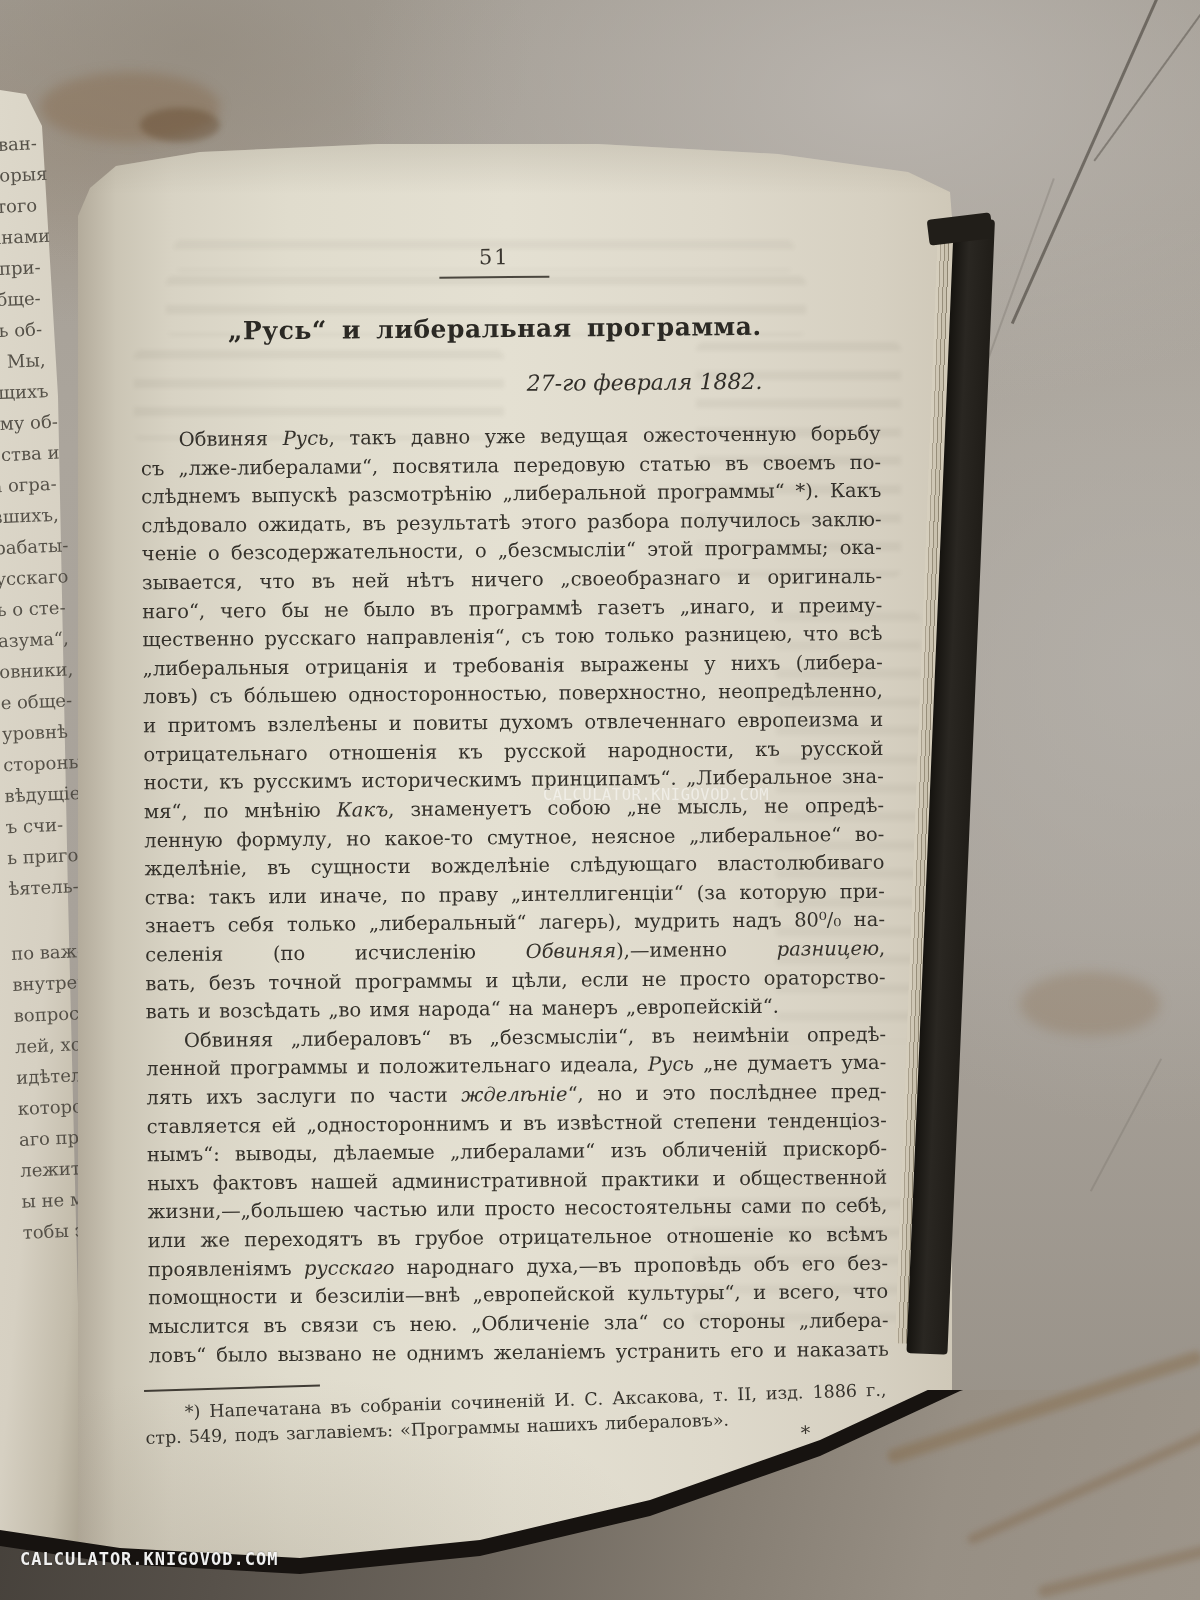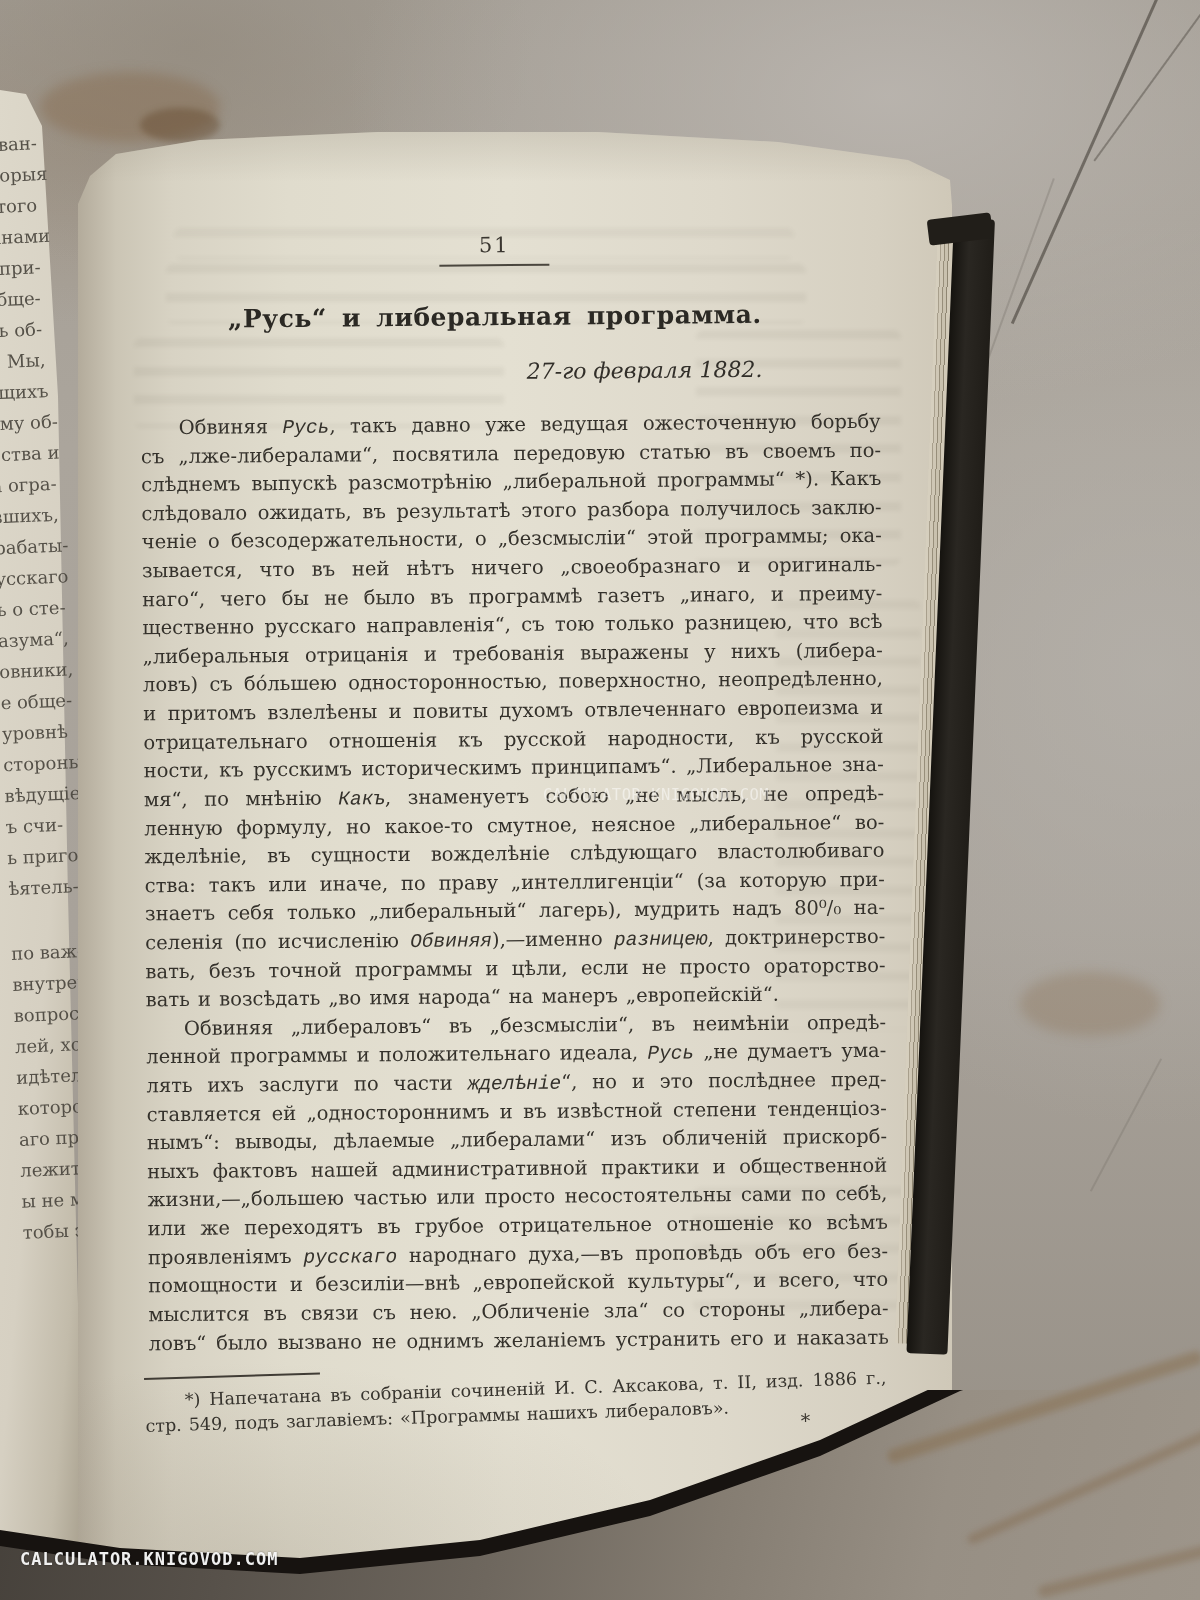--- a/index.html
+++ b/index.html
@@ -15,42 +15,42 @@
   .stain{position:absolute;border-radius:50%;filter:blur(6px);}
   
   #left-page{position:absolute;left:0;top:86px;width:92px;height:1486px;
     background:linear-gradient(95deg,#ddd8ca 0%,#d6d0c2 55%,#c2bbaa 80%,#a79f8d 96%,#8d8573 100%);
     clip-path:polygon(0 4px,26px 8px,42px 40px,58px 310px,68px 810px,80px 1300px,90px 1430px,92px 1486px,0 1486px);}
   #frag-col{position:absolute;left:0;top:128px;width:62px;transform:rotate(-2.4deg);
     font-size:18px;color:#4a463e;opacity:.92;}
   .frag{height:31px;line-height:31px;text-align:right;padding-right:5px;white-space:nowrap;}
   .fgap{height:34px;}
   
-  #page{position:absolute;left:78px;top:132px;width:874px;height:1440px;z-index:3;
+  #page{position:absolute;left:78px;top:144px;width:874px;height:1440px;z-index:3;
     background:
       radial-gradient(600px 300px at 20% 100%, rgba(140,130,112,.25), transparent 70%),
       linear-gradient(180deg, rgba(150,142,126,.25) 0, rgba(150,142,126,0) 50px),
       linear-gradient(90deg,#b3ab9b 0,#cbc5b5 38px,#d8d3c4 95px,#e0dccd 210px,#e4e0d2 430px,#ded9cb 640px,#d6d0c1 800px,#cfc8b8 874px);
     clip-path:polygon(0 72px,12px 44px,38px 22px,122px 8px,300px 0,520px 0,700px 10px,830px 28px,872px 48px,874px 74px,874px 1440px,0 1440px);
     box-shadow:-4px 0 8px rgba(40,35,28,.25);}
   .ghost{position:absolute;z-index:2;border-radius:8px;
     background:repeating-linear-gradient(180deg, rgba(96,90,76,.55) 0 9px, rgba(96,90,76,0) 9px 28.6px);
     filter:blur(2.3px);opacity:.13;}
   #textblock{position:absolute;left:66px;top:100px;width:740px;z-index:4;transform:rotate(-.5deg);color:#34312b;}
   #head{width:710px;}
   #pagenum{text-align:center;font-size:21px;line-height:26px;letter-spacing:2px;color:#3a3630;}
   #headrule{width:110px;height:2px;background:#4a463e;margin:6px auto 0;}
   #title{margin-top:34px;text-align:center;font-weight:bold;font-size:25px;line-height:34px;
     letter-spacing:.5px;word-spacing:6px;color:#2b2924;}
   #date{margin-top:24px;text-align:right;padding-right:88px;font-style:italic;font-size:22px;line-height:27px;color:#312e29;}
   #body-lines{margin-top:26px;font-size:19.5px;word-spacing:2px;}
   .bl{height:28.62px;line-height:28.62px;text-align:justify;text-align-last:justify;overflow:hidden;white-space:normal;}
   .ind{text-indent:38px;}
   .nj{text-align-last:left;}
-  .it{font-style:italic;font-family:Liberation Mono, monospace;}
+  .it{font-style:italic;}
   #footnote{position:absolute;left:66px;top:1246px;width:742px;z-index:4;transform:rotate(-1.8deg);
     transform-origin:left top;color:#36332d;font-size:17.5px;word-spacing:1.5px;}
   #fnrule{width:176px;height:2px;background:#403c35;}
   .fnl{line-height:25px;overflow:hidden;}
   #fn1{margin-top:9px;text-indent:40px;text-align:justify;text-align-last:justify;}
   #fn2{text-align:left;}
   #sigmark{position:absolute;left:655px;top:52px;font-size:19px;color:#3a362f;}
   
   #fore-edge{position:absolute;left:938px;top:222px;width:17px;height:1122px;z-index:5;
     transform:rotate(2.2deg);transform-origin:left top;

